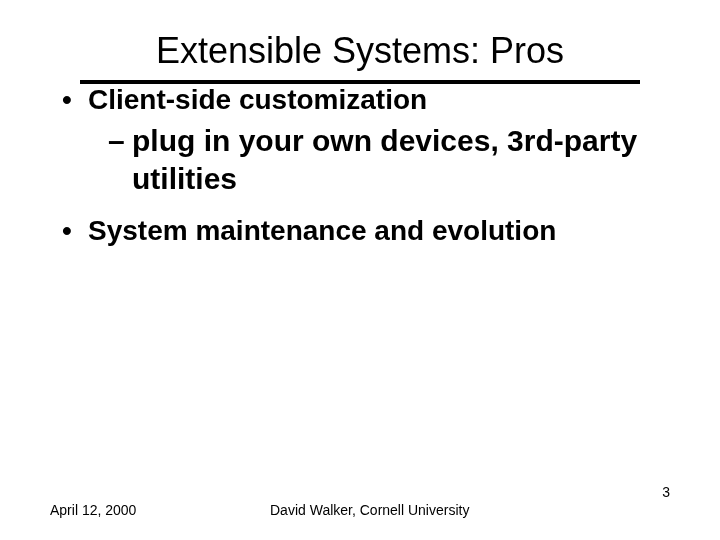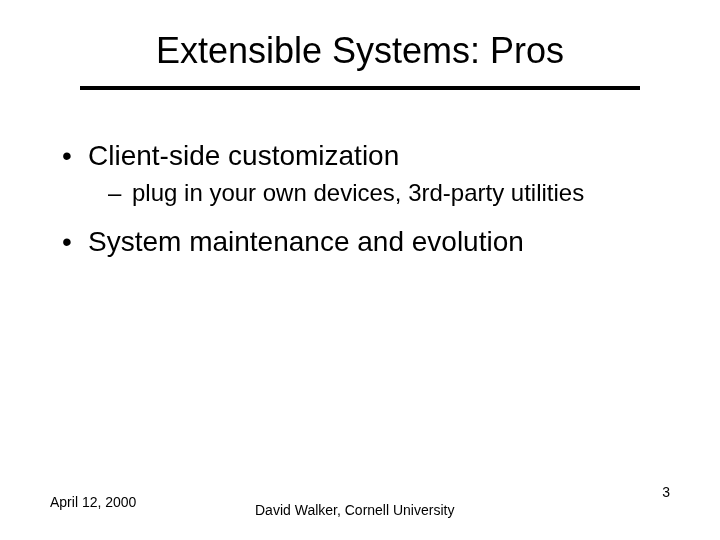--- a/index.html
+++ b/index.html
@@ -21,67 +21,68 @@
       height: 100%;
       padding: 30px 50px 40px 50px;
       position: relative;
     }
     .title {
       font-size: 36px;
       font-weight: normal;
       text-align: center;
       margin-left: 30px;
       margin-right: 30px;
-      padding-bottom: 14px;
+      padding-bottom: 8px;
       border-bottom: 4px solid #000000;
-      margin-bottom: 50px;
     }
     .content {
       padding-left: 10px;
     }
     .bullet-l1 {
       font-size: 28px;
       margin-bottom: 6px;
       padding-left: 28px;
       position: relative;
+      font-weight: bold;
     }
     .bullet-l1::before {
       content: "•";
       position: absolute;
       left: 2px;
       top: 0;
     }
     .bullet-l2 {
-      font-size: 24px;
+      font-size: 30px;
       margin-bottom: 18px;
       padding-left: 72px;
       position: relative;
       line-height: 1.25;
+      font-weight: bold;
     }
     .bullet-l2::before {
       content: "–";
       position: absolute;
       left: 48px;
       top: 0;
     }
     .footer {
       position: absolute;
       bottom: 22px;
       left: 50px;
       right: 50px;
       font-size: 14px;
     }
     .footer-date {
       position: absolute;
       left: 0;
-      bottom: 8px;
+      bottom: 0;
     }
     .footer-author {
       position: absolute;
-      left: 205px;
+      left: 220px;
       bottom: 0;
     }
     .footer-page {
       position: absolute;
       right: 0;
       bottom: 18px;
       font-size: 14px;
     }
   </style>
 </head>

